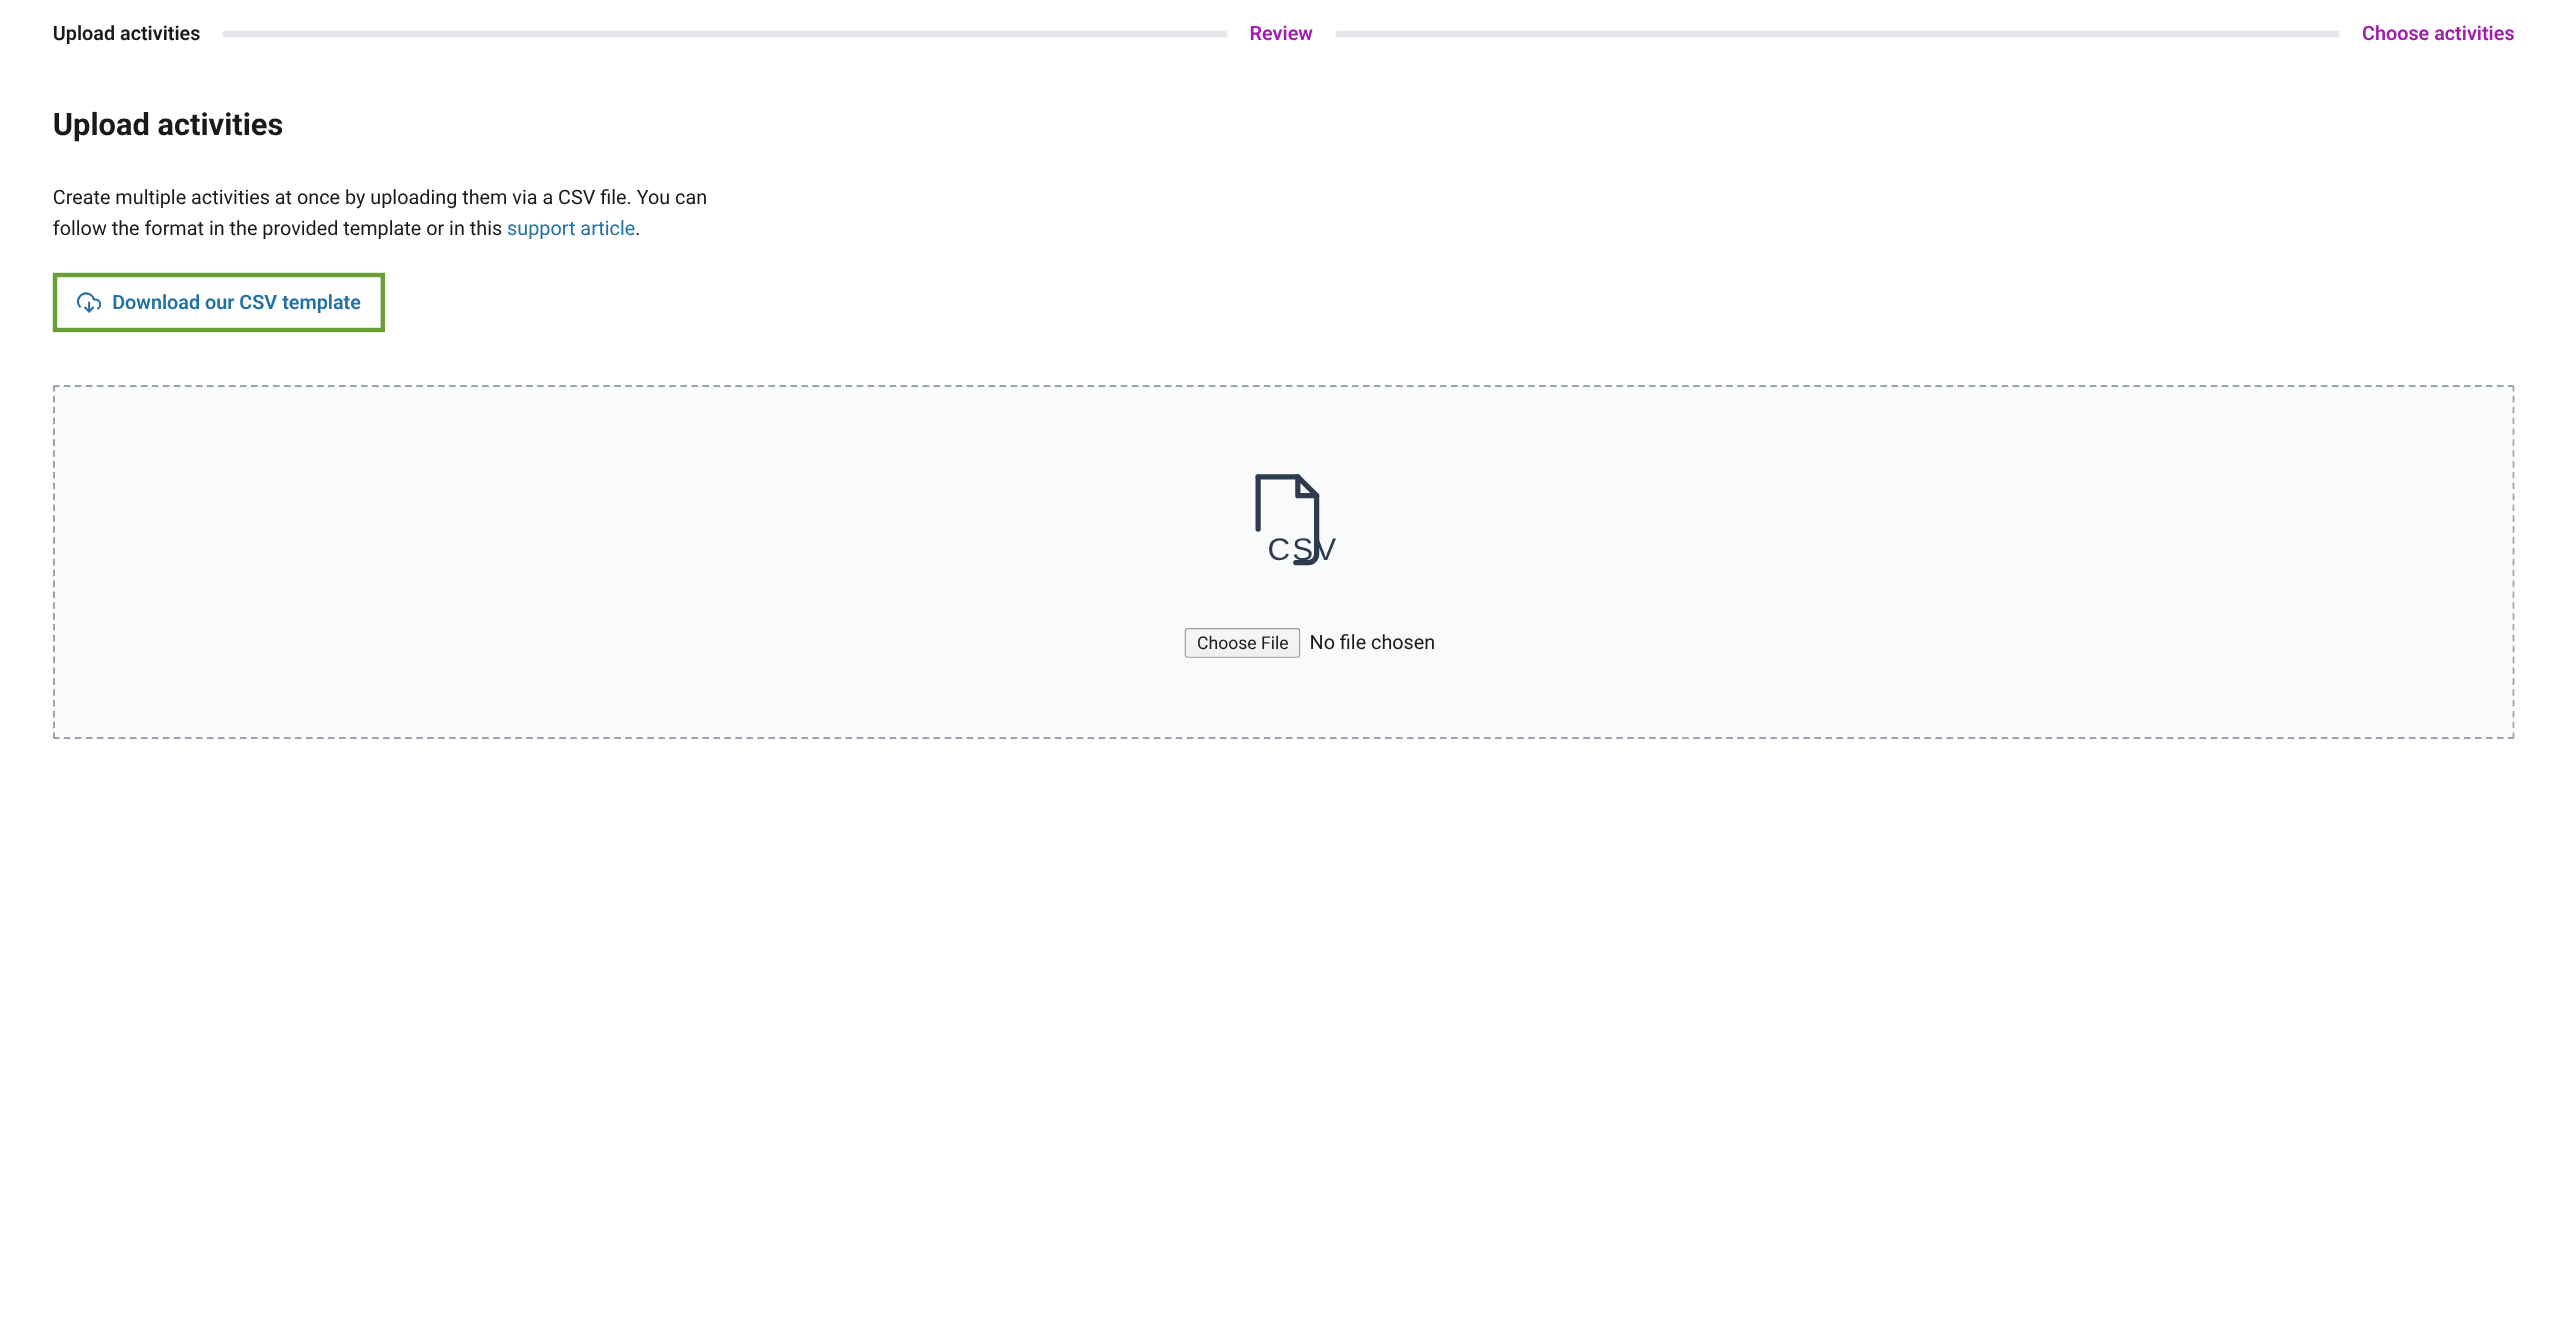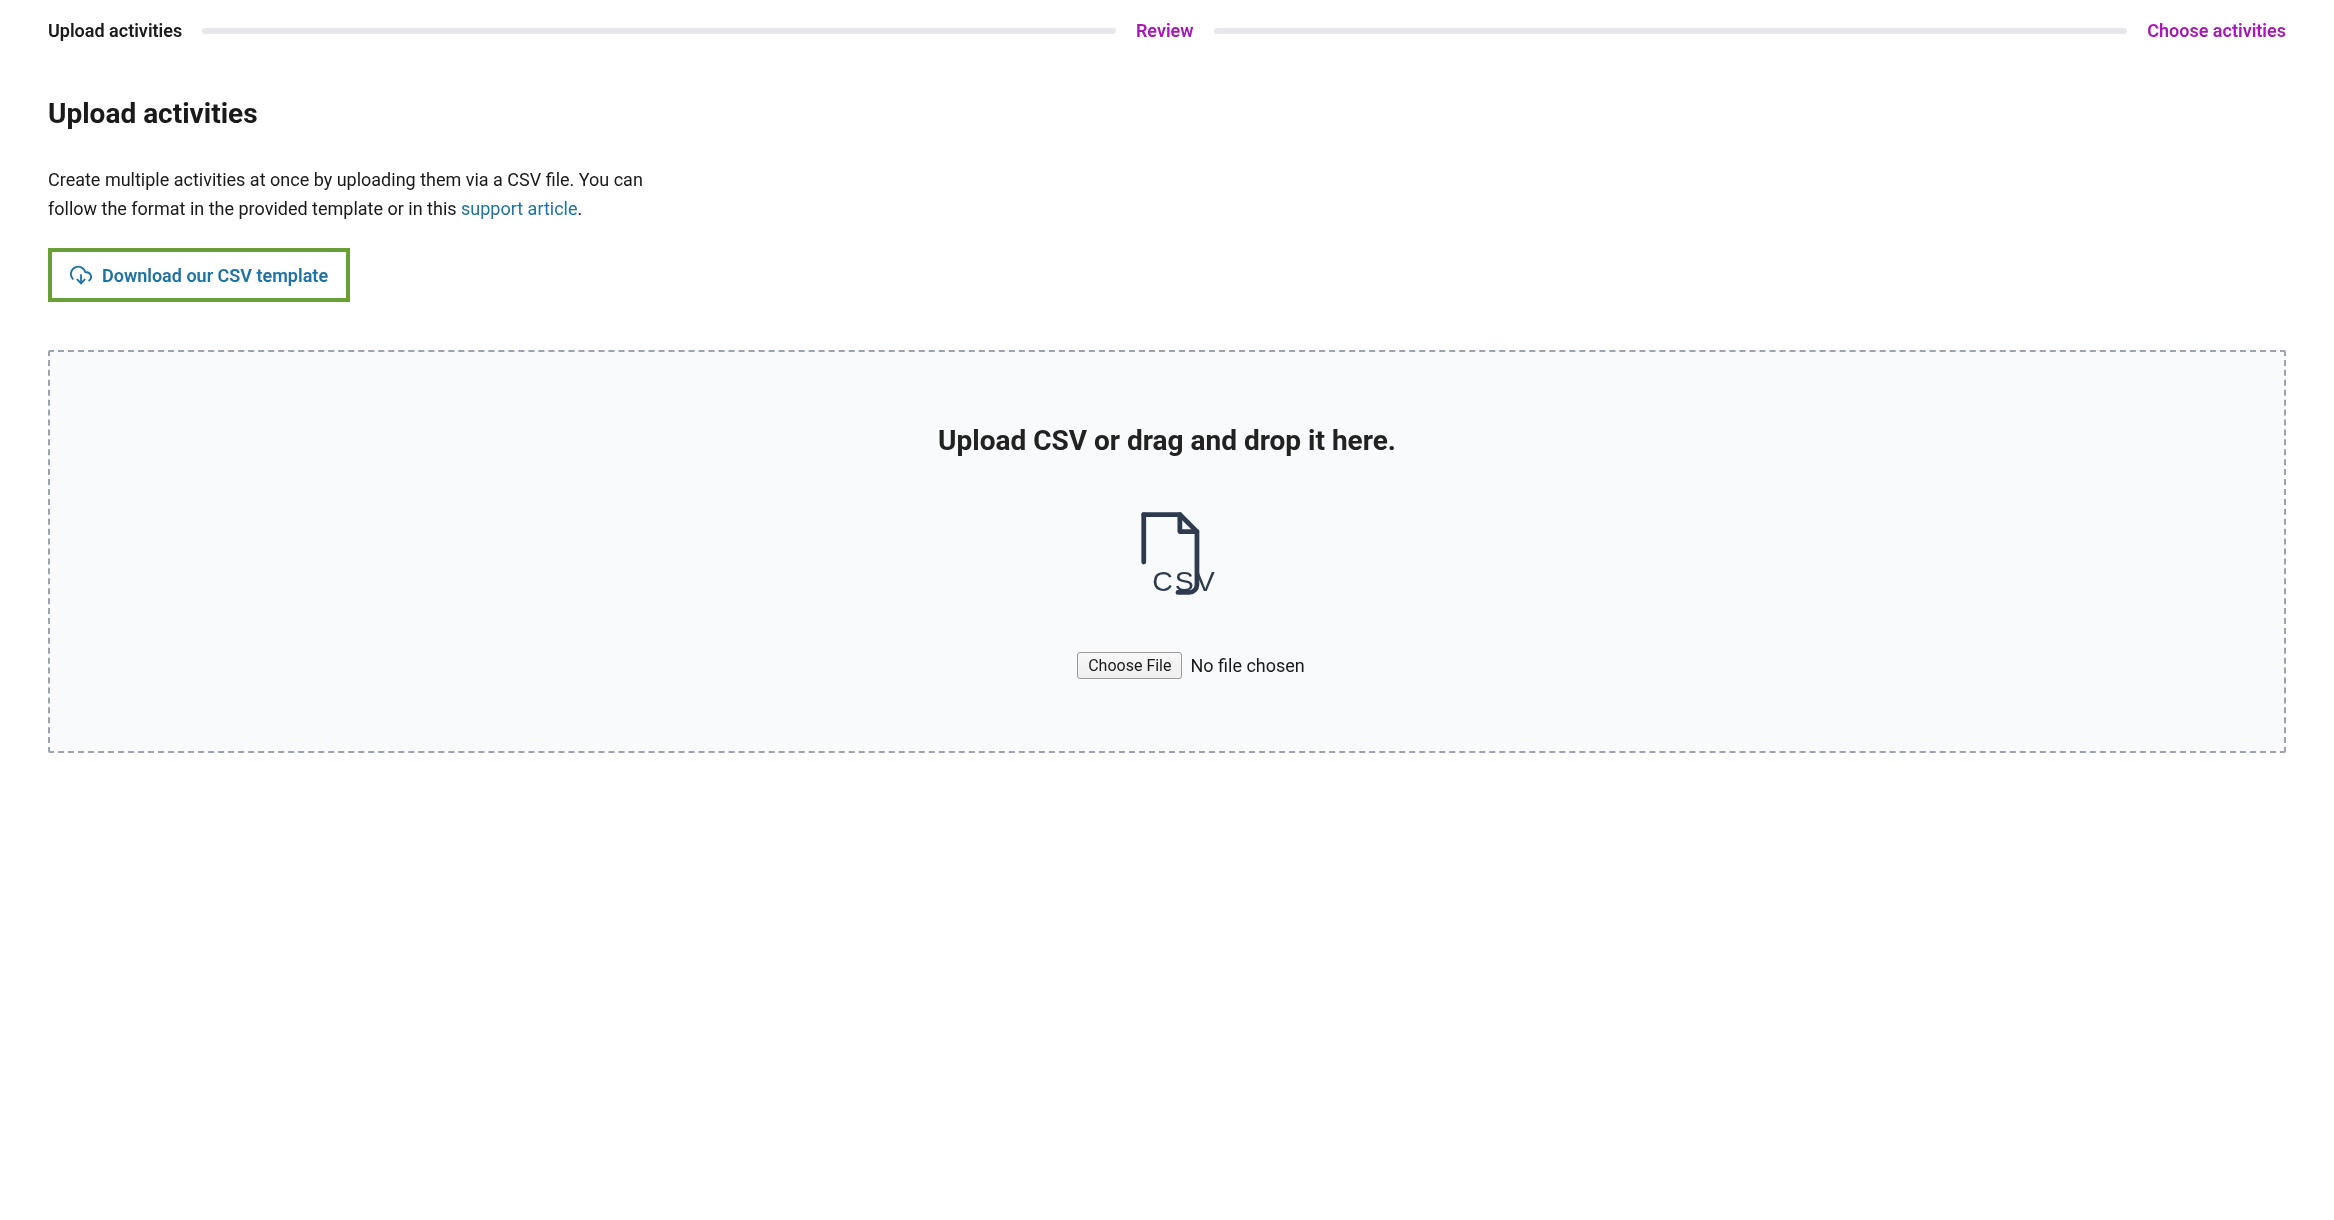--- a/index.html
+++ b/index.html
@@ -125,21 +125,20 @@
 <div class="download-link-wrap">
   <svg class="cloud-download-icon" viewBox="0 0 24 24" fill="none" stroke="#2271a3" stroke-width="2" stroke-linecap="round" stroke-linejoin="round">
     <path d="M8 17l4 4 4-4"></path>
     <path d="M12 12v9"></path>
     <path d="M20.88 18.09A5 5 0 0 0 18 9h-1.26A8 8 0 1 0 3 16.29"></path>
   </svg>
   <span class="download-link-text">Download our CSV template</span>
 </div>
 
 <div class="dropzone">
-  <div class="dropzone-title">Upload CSV or drag and drop it here.</div>
   <svg class="csv-file-icon" width="95" height="95" viewBox="0 0 100 100" fill="none" stroke="#2e3b4e" stroke-width="5" stroke-linecap="round" stroke-linejoin="round">
     <path d="M25 10 h38 l18 18 v56 a8 8 0 0 1 -8 8 h-12"></path>
     <path d="M25 10 v50"></path>
     <path d="M63 10 v18 h18"></path>
     <text x="34" y="90" font-family="Arial, sans-serif" font-size="30" font-weight="400" fill="#2e3b4e" stroke="none" letter-spacing="2">CSV</text>
   </svg>
   <div class="file-input-row">
     <button class="choose-file-btn">Choose File</button>
     <span class="file-status">No file chosen</span>
   </div>

